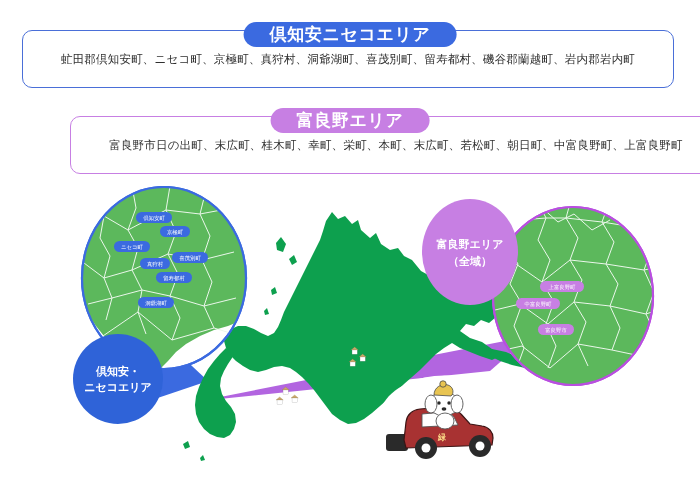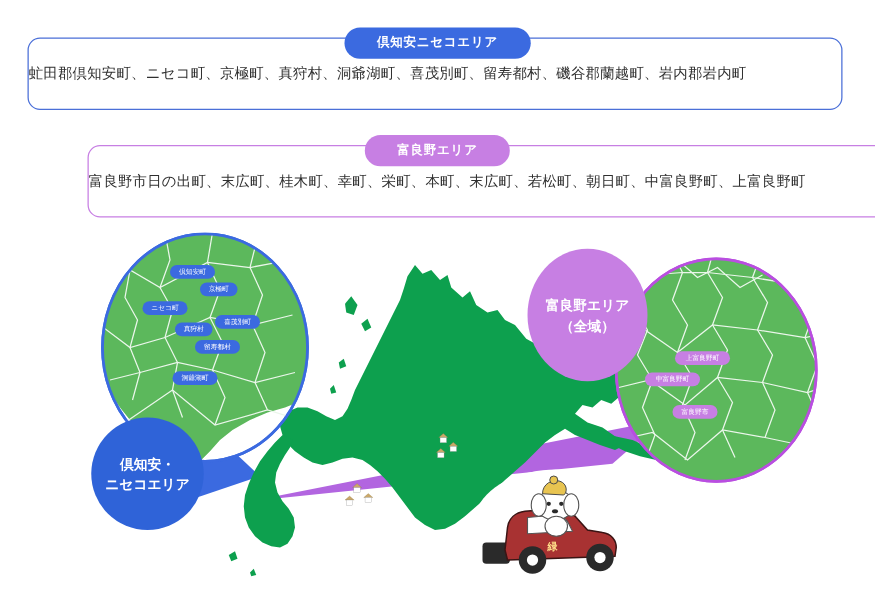--- a/index.html
+++ b/index.html
@@ -42,35 +42,35 @@
     height: 58px;
     border: 1.4px solid #c77fe3;
     margin-left: 48px;
   }
   .info-text {
     position: absolute;
     left: 0;
     right: 0;
     top: 50%;
     transform: translateY(-50%);
-    text-align: left;
+    text-align: center;
     font-size: 11.5px;
     letter-spacing: 0.2px;
     color: #2f2f2f;
     white-space: nowrap;
   }
 
   
   .pill {
     position: absolute;
     height: 25px;
     line-height: 25px;
     border-radius: 13px;
     color: #ffffff;
-    font-size: 10px;
+    font-size: 17px;
     font-weight: bold;
     text-align: right;
     letter-spacing: 0.6px;
     white-space: nowrap;
     padding: 0 26px;
     box-sizing: border-box;
     left: 50%;
     transform: translateX(-50%);
   }
   .pill.blue {

